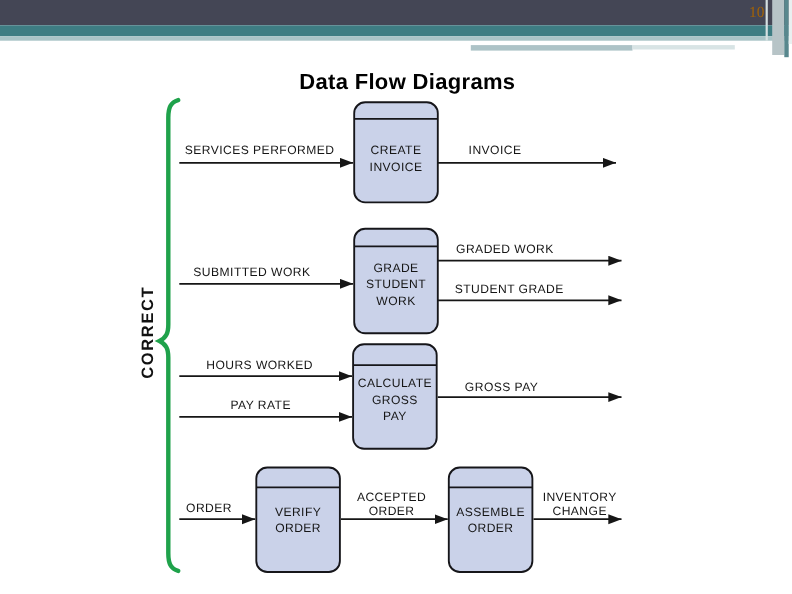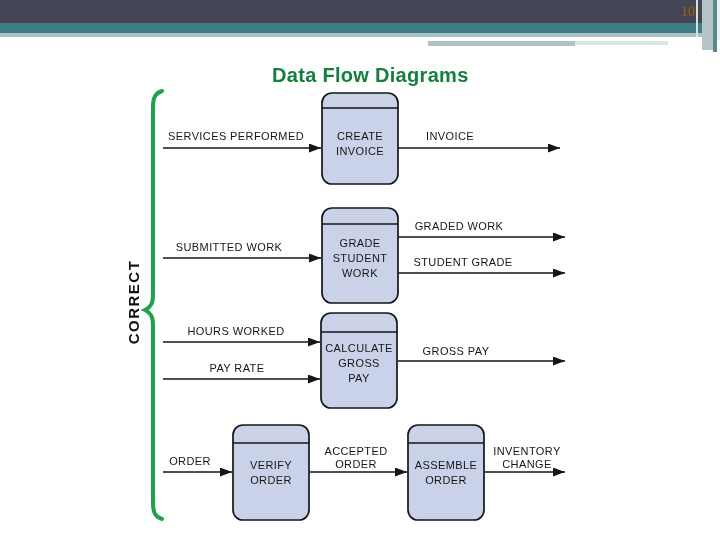--- a/index.html
+++ b/index.html
@@ -16,21 +16,21 @@
   .bar-mid-light{left:575px;top:41px;width:93px;height:4px;background:#D8E4E5;}
   .v1{left:696px;top:0;width:2px;height:37px;background:#D5E0E1;}
   .v2{left:702px;top:0;width:11px;height:50px;background:#B7C4C7;}
   .v3{left:713px;top:0;width:4px;height:52px;background:#58878D;}
   .v4{left:717px;top:0;width:3px;height:40px;background:#E9F0F0;}
   .page-number{
     right:25px;top:3px;color:#a16207;font-family:Liberation Serif, serif;
     font-size:14px;line-height:18px;
   }
   .slide-title{
-    left:272px;top:64px;color:#15803d;font-size:20px;font-weight:600;
+    left:272px;top:64px;color:#000000;font-size:20px;font-weight:600;
     letter-spacing:0.3px;white-space:nowrap;
   }
   
   svg.diagram{position:absolute;left:0;top:0;width:720px;height:540px;}
   .flow-line{stroke:#161616;stroke-width:1.6;}
   .dfd-label{
     font-family:"Liberation Sans",sans-serif;font-size:11px;fill:#161616;
     letter-spacing:0.4px;
   }
   .box-rect{fill:#CAD2E9;stroke:#16161A;stroke-width:1.7;}

